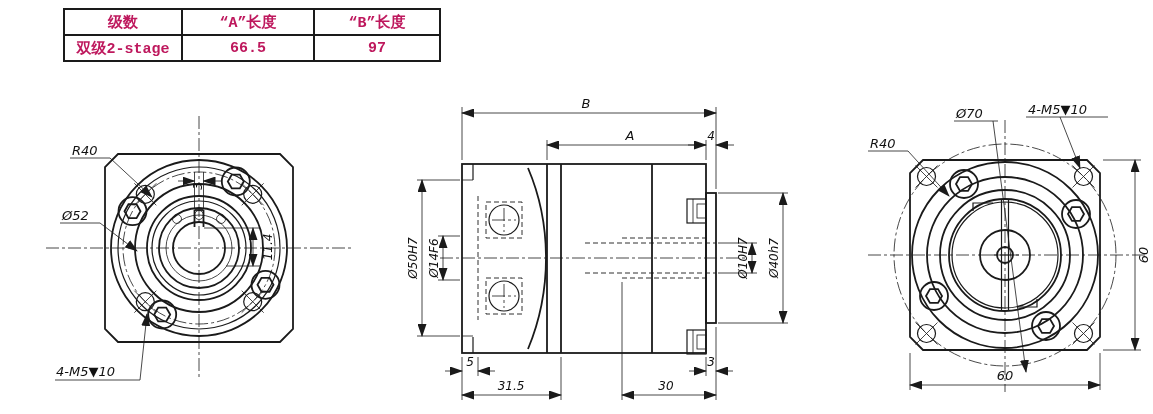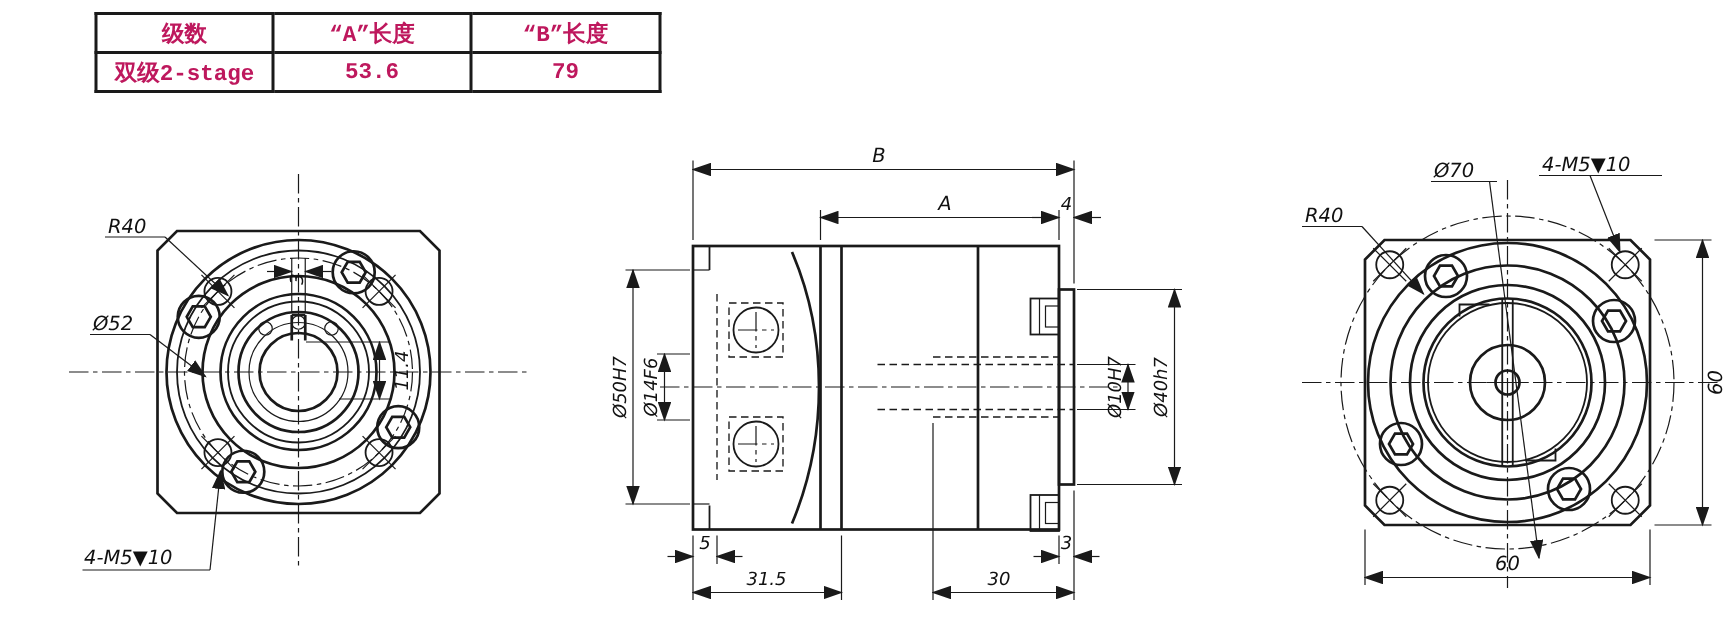--- a/index.html
+++ b/index.html
@@ -28,22 +28,22 @@
     <thead>
       <tr>
         <th class="c1">级数</th>
         <th class="c2">“A”长度</th>
         <th class="c3">“B”长度</th>
       </tr>
     </thead>
     <tbody>
       <tr>
         <td>双级2-stage</td>
-        <td>53.6</td>
-        <td>79</td>
+        <td>66.5</td>
+        <td>97</td>
       </tr>
     </tbody>
   </table>
 
   <svg width="1153" height="414" viewBox="0 0 1153 414">
     <defs>
       <marker id="arr" markerWidth="13" markerHeight="9" refX="12" refY="4.5" orient="auto-start-reverse" markerUnits="userSpaceOnUse">
         <path d="M0,0 L13,4.5 L0,9 z" fill="#1a1a1a"></path>
       </marker>
       <clipPath id="sqclipL">

